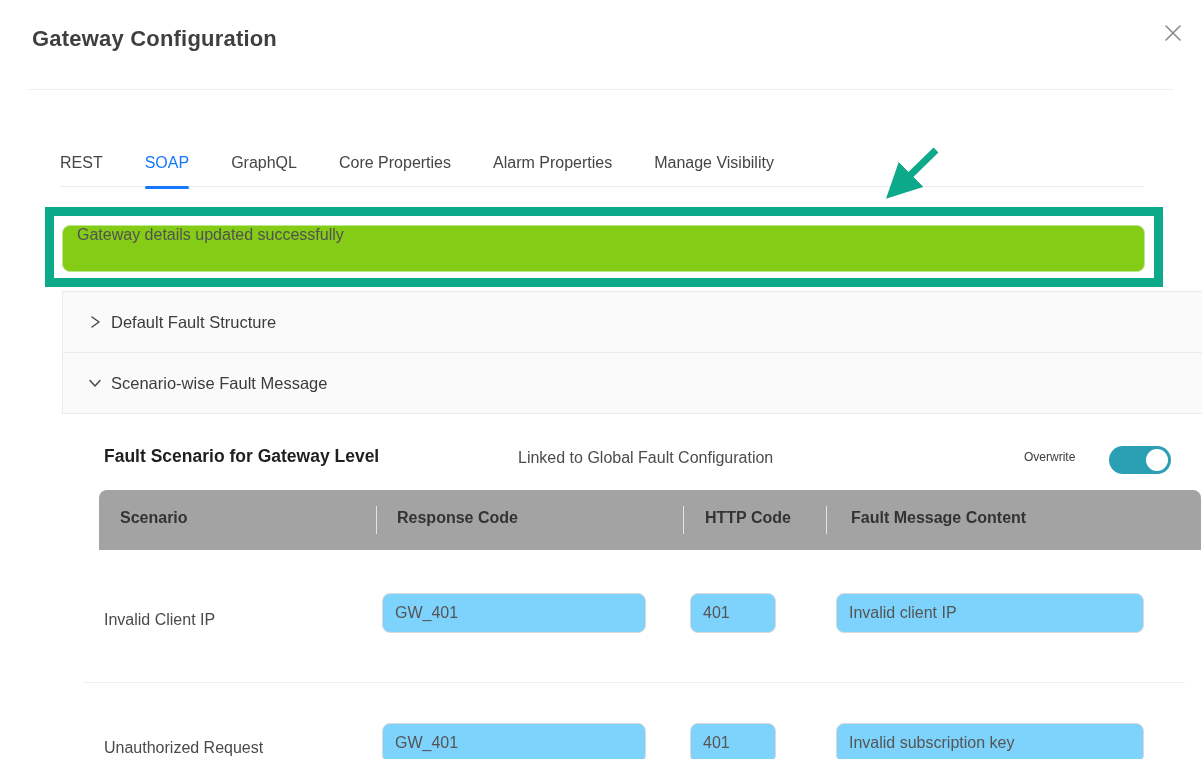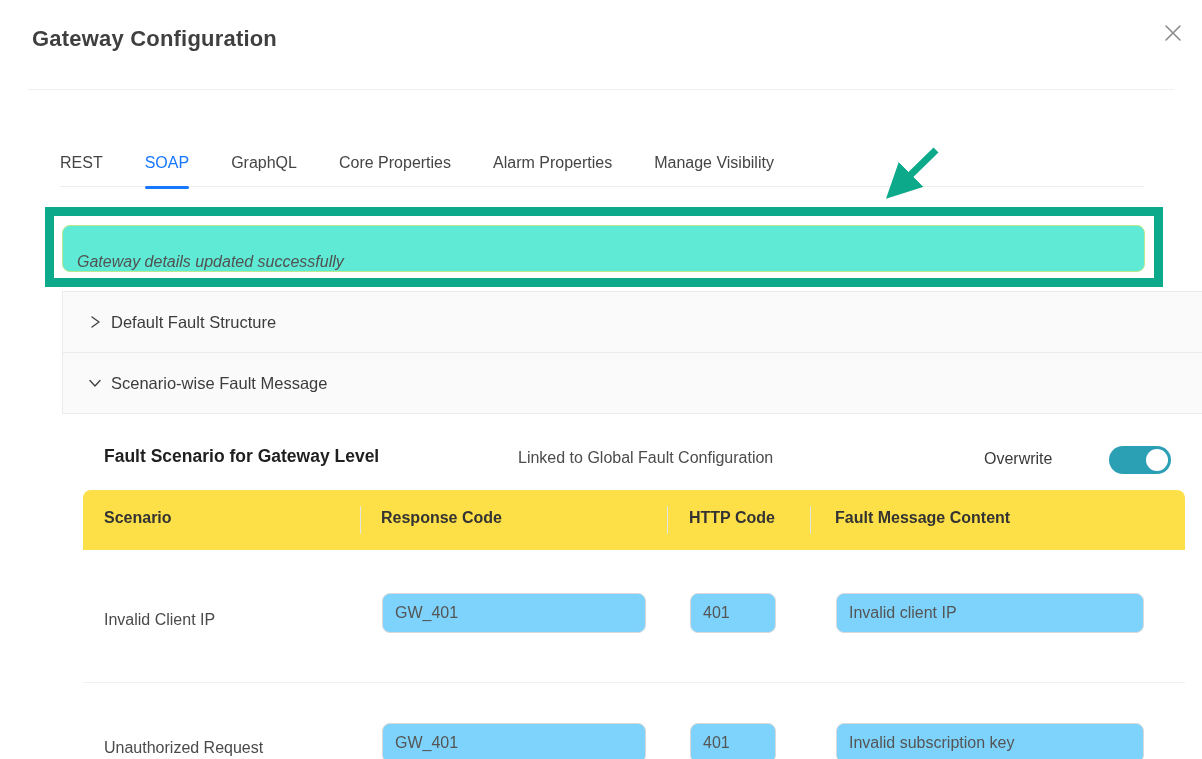--- a/index.html
+++ b/index.html
@@ -16,47 +16,47 @@
   
   .tabbar { position: absolute; left: 60px; top: 139px; width: 1084px; height: 48px; border-bottom: 1px solid #ececec;
     display: flex; align-items: center; }
   .tab { position: relative; height: 48px; display: flex; align-items: center; font-size: 16px; color: #454545;
     cursor: pointer; margin-right: 42px; white-space: nowrap; }
   .tab:first-child { }
   .tab.active { color: #1677ff; }
   .tab.active::after { content: ""; position: absolute; left: 0; right: 0; bottom: -2px; height: 3px; background: #1677ff; border-radius: 2px; }
 
   
-  .alert { position: absolute; left: 62px; top: 225px; width: 1083px; height: 47px; background: #5eead4;
-    border: 1px solid #b9e88e; border-radius: 8px; display: flex; align-items: flex-end; padding-left: 14px;
-    font-size: 16px; color: #525252; font-style: italic; }
+  .alert { position: absolute; left: 62px; top: 225px; width: 1083px; height: 47px; background: #84cc16;
+    border: 1px solid #b9e88e; border-radius: 8px; display: flex; align-items: flex-start; padding-left: 14px;
+    font-size: 16px; color: #525252; }
 
   
   .annot-rect { position: absolute; left: 45px; top: 207px; width: 1118px; height: 80px;
     border: 9px solid #0ca98a; pointer-events: none; z-index: 5; }
   .annot-arrow { position: absolute; left: 0; top: 0; width: 1202px; height: 759px; pointer-events: none; z-index: 6; }
 
   
   .collapse { position: absolute; left: 62px; top: 291px; width: 1148px; }
   .panel-hdr { height: 61px; background: #fafafa; border: 1px solid #ebebeb; border-bottom: none;
     display: flex; align-items: center; cursor: pointer; }
   .panel-hdr.second { border-top: 1px solid #ebebeb; border-bottom: 1px solid #ebebeb; height: 62px; }
   .chev { width: 16px; height: 16px; margin-left: 24px; display: flex; align-items: center; justify-content: center; color: #434343; }
   .panel-label { margin-left: 8px; font-size: 16.5px; color: #3c3c3c; }
 
   
   .sect-title { position: absolute; left: 104px; top: 446px; font-size: 17.5px; font-weight: 700; color: #1f1f1f; }
   .sect-linked { position: absolute; left: 518px; top: 449px; font-size: 16px; color: #4c4c4c; }
-  .ovw-label { position: absolute; left: 984px; top: 450px; font-size: 16px; color: #3a3a3a; }
+  .ovw-label { position: absolute; left: 1024px; top: 450px; font-size: 12px; color: #3a3a3a; }
   .toggle { position: absolute; left: 1109px; top: 446px; width: 62px; height: 28px; border-radius: 14px;
     background: #2b9fb3; cursor: pointer; }
   .toggle .knob { position: absolute; top: 3px; right: 3px; width: 22px; height: 22px; border-radius: 50%; background: #fff; }
 
   
-  .thead { position: absolute; left: 83px; top: 490px; width: 1102px; height: 60px; background: #fde047;
+  .thead { position: absolute; left: 99px; top: 490px; width: 1102px; height: 60px; background: #a3a3a3;
     border-radius: 8px 8px 0 0; }
   .th { position: absolute; top: 19px; font-size: 16px; font-weight: 700; color: #333; }
   .th.c1 { left: 21px; } .th.c2 { left: 298px; } .th.c3 { left: 606px; } .th.c4 { left: 752px; }
   .th-sep { position: absolute; top: 16px; width: 1px; height: 28px; background: #e3e3e3; }
   .sep1 { left: 277px; } .sep2 { left: 584px; } .sep3 { left: 727px; }
 
   .cell-label { position: absolute; font-size: 16px; color: #4a4a4a; }
   .cell-input { position: absolute; height: 40px; border: 1px solid #d9d9d9; border-radius: 8px;
     font-family: "Liberation Sans", sans-serif; font-size: 16px; color: #555; padding: 0 12px; background: #7dd3fc; outline: none; }
   .row-divider { position: absolute; left: 83px; top: 682px; width: 1102px; height: 1px; background: #f0f0f0; }

